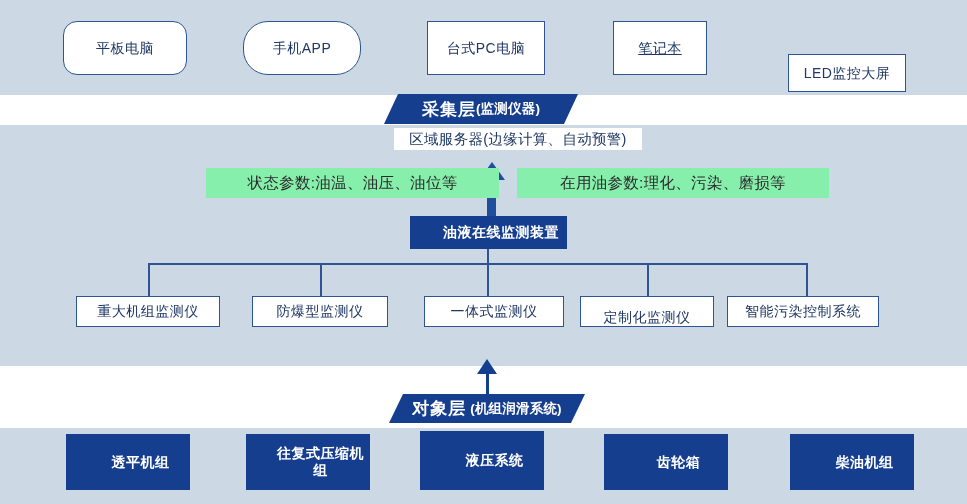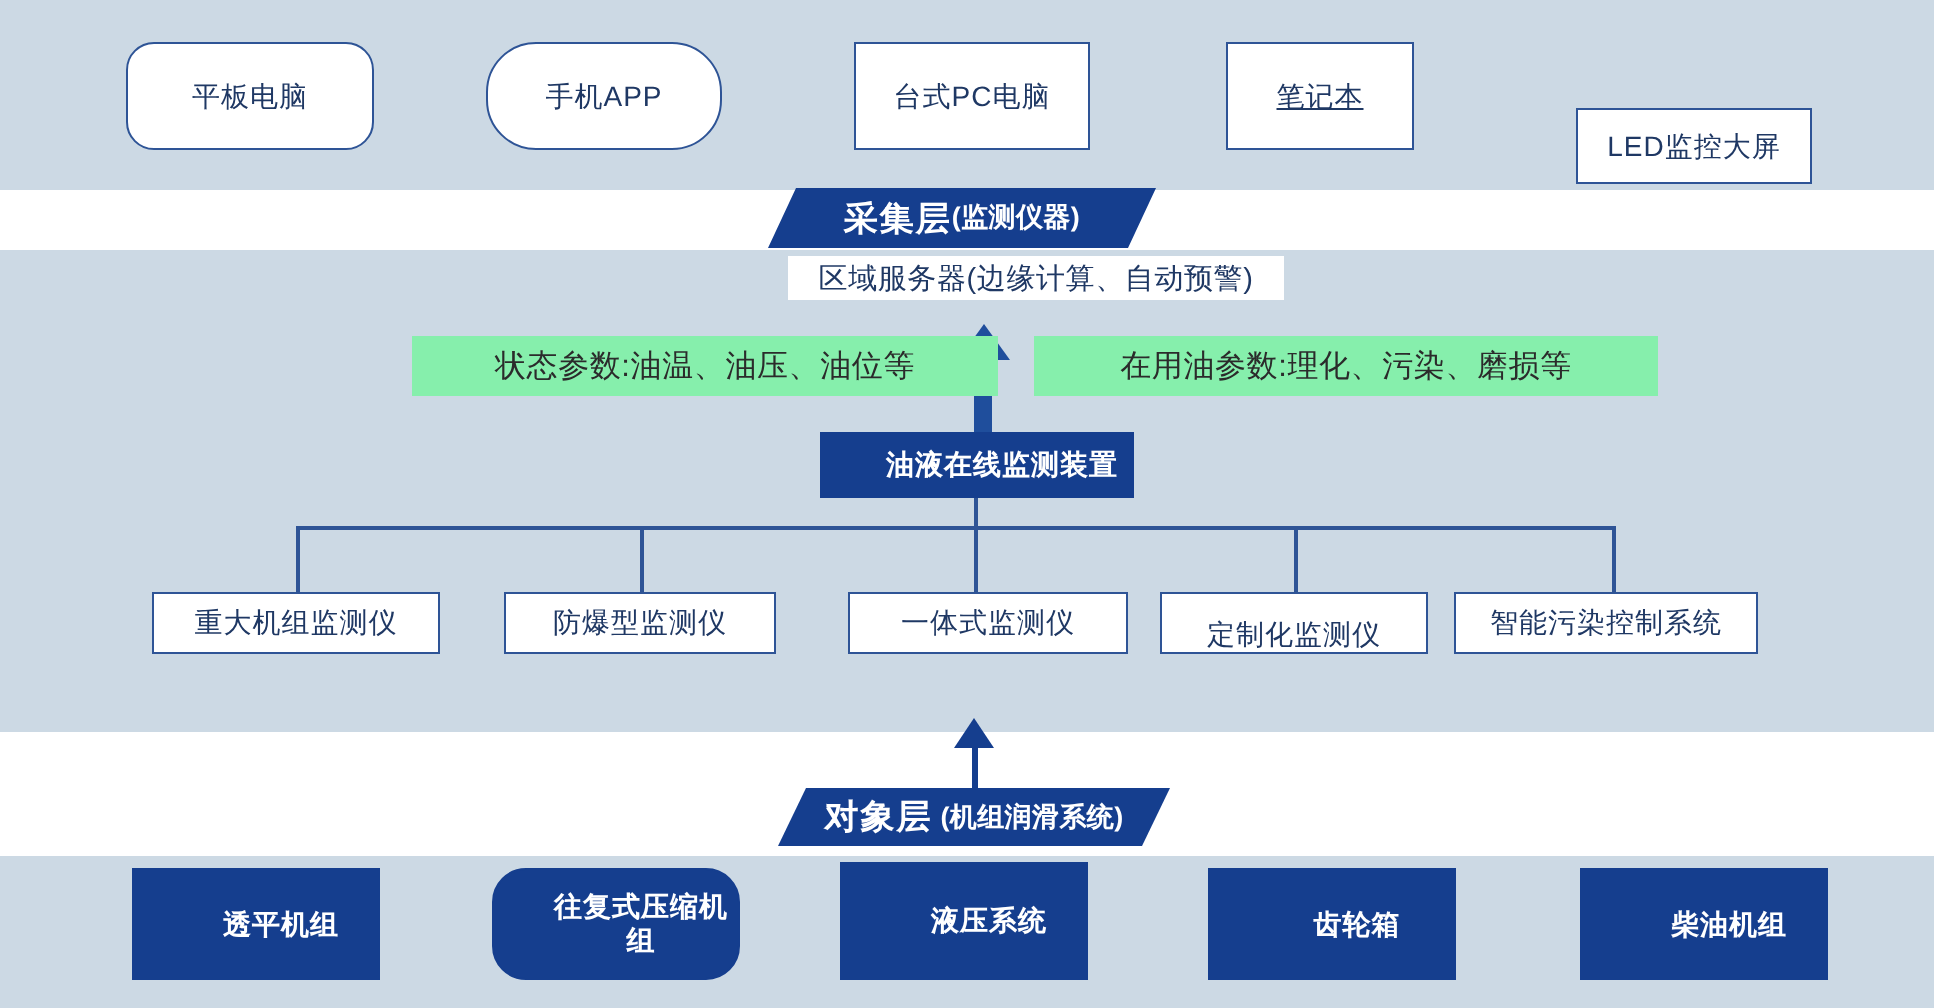--- a/index.html
+++ b/index.html
@@ -181,21 +181,21 @@
               border-bottom:15px solid #153e8e;"></div>
 
   <div class="hexbadge" style="left:389px; top:394px; width:196px; height:29px;">
     <span class="big">对象层</span>
     <span class="small" style="margin-left:4px;">(机组润滑系统)</span>
   </div>
 
   <div class="nbox" style="left:66px; top:434px; width:124px; height:56px;">
     <span>透平机组</span>
   </div>
-  <div class="nbox" style="left:246px; top:434px; width:124px; height:56px;border-radius:17px;">
+  <div class="nbox" style="left:246px; top:434px; width:124px; height:56px;">
     <span>往复式压缩机组</span>
   </div>
   <div class="nbox" style="left:420px; top:431px; width:124px; height:59px;">
     <span>液压系统</span>
   </div>
   <div class="nbox" style="left:604px; top:434px; width:124px; height:56px;">
     <span>齿轮箱</span>
   </div>
   <div class="nbox" style="left:790px; top:434px; width:124px; height:56px;">
     <span>柴油机组</span>

